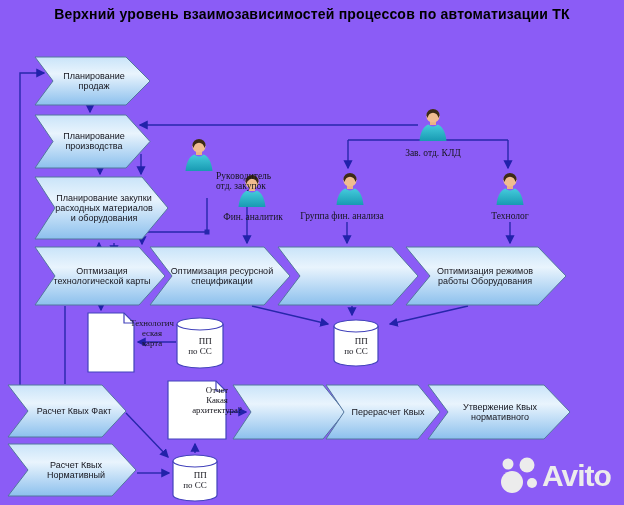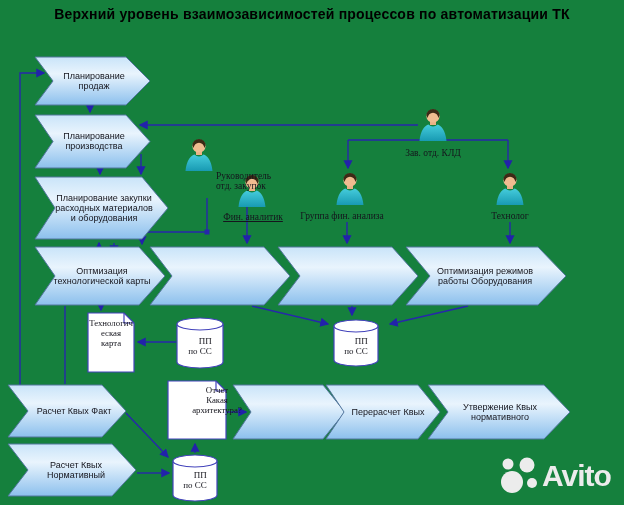--- a/index.html
+++ b/index.html
@@ -1,16 +1,16 @@
 <!DOCTYPE html>
 <html><head>
 <meta charset="utf-8">
 <style>
   html,body{margin:0;padding:0;background:#fff;}
-  #stage{position:relative;width:624px;height:505px;background:#15803d;overflow:hidden;
+  #stage{position:relative;width:624px;height:505px;background:#8b5cf6;overflow:hidden;
          font-family:"Liberation Sans",sans-serif;}
   #shapes{position:absolute;left:0;top:0;z-index:0;}
   .lbl{position:absolute;z-index:2;display:flex;align-items:center;justify-content:center;
        text-align:center;color:#15151d;line-height:1.22;}
   .chev-lbl{font:9px "Liberation Sans",sans-serif;}
   .role-lbl{font:9.5px "Liberation Serif",serif;}
   .doc-lbl{font:8.8px "Liberation Serif",serif;white-space:pre-line;overflow-wrap:anywhere;
            align-items:flex-start;}
   .db-lbl{font:9px "Liberation Serif",serif;white-space:pre-line;text-align:right;}
   .left-al{justify-content:flex-start;text-align:left;margin-left:40px;}
@@ -114,33 +114,34 @@
       <use href="#pers" transform="translate(510,190)"></use>
     </g>
   </svg>
 
   <div id="title">Верхний уровень взаимозависимостей процессов по автоматизации ТК</div>
 
   <div class="lbl chev-lbl" style="left:48px;top:63px;width:92px;height:36px;">Планирование продаж</div>
   <div class="lbl chev-lbl" style="left:48px;top:121px;width:92px;height:40px;">Планирование производства</div>
   <div class="lbl chev-lbl" style="left:52px;top:182px;width:104px;height:52px;">Планирование закупки расходных материалов и оборудования</div>
   <div class="lbl chev-lbl" style="left:50px;top:252px;width:104px;height:48px;">Оптмизация технологической карты</div>
+  <div class="lbl chev-lbl" style="left:168px;top:252px;width:108px;height:48px;">Оптимизация ресурсной спецификации</div>
   <div class="lbl chev-lbl" style="left:424px;top:253px;width:122px;height:46px;">Оптимизация режимов работы Оборудования</div>
   <div class="lbl chev-lbl" style="left:30px;top:390px;width:88px;height:42px;">Расчет Квых Факт</div>
   <div class="lbl chev-lbl" style="left:30px;top:449px;width:92px;height:42px;">Расчет Квых Нормативный</div>
   <div class="lbl chev-lbl" style="left:344px;top:391px;width:88px;height:42px;">Перерасчет Квых</div>
   <div class="lbl chev-lbl" style="left:448px;top:391px;width:104px;height:42px;">Утвержение Квых нормативного</div>
 
   <div class="lbl role-lbl left-al" style="left:176px;top:167px;width:62px;height:28px;">Руководитель отд. закупок</div>
-  <div class="lbl role-lbl" style="left:218px;top:210px;width:70px;height:14px;text-decoration:underline;">Фин. аналитик</div>
+  <div class="lbl role-lbl" style="left:218px;top:210px;width:70px;height:14px;">Фин. аналитик</div>
   <div class="lbl role-lbl" style="left:401px;top:146px;width:64px;height:14px;">Зав. отд. КЛД</div>
   <div class="lbl role-lbl" style="left:292px;top:209px;width:100px;height:14px;">Группа фин. анализа</div>
   <div class="lbl role-lbl" style="left:484px;top:209px;width:52px;height:14px;">Технолог</div>
 
-  <div class="lbl doc-lbl" style="left:89px;top:318px;width:44px;height:52px;">Технологическая
+  <div class="lbl doc-lbl" style="left:89px;top:318px;width:44px;height:52px;padding-left:41px;">Технологическая
 карта</div>
   <div class="lbl doc-lbl" style="left:172px;top:385px;width:50px;height:52px;margin-left:20px;">Отчет
 Какая
 архитектура?</div>
 
   <div class="lbl db-lbl" style="left:177px;top:330px;width:46px;height:32px;">ПП
 по СС</div>
   <div class="lbl db-lbl" style="left:334px;top:331px;width:44px;height:30px;">ПП
 по СС</div>
   <div class="lbl db-lbl" style="left:173px;top:464px;width:44px;height:32px;">ПП

